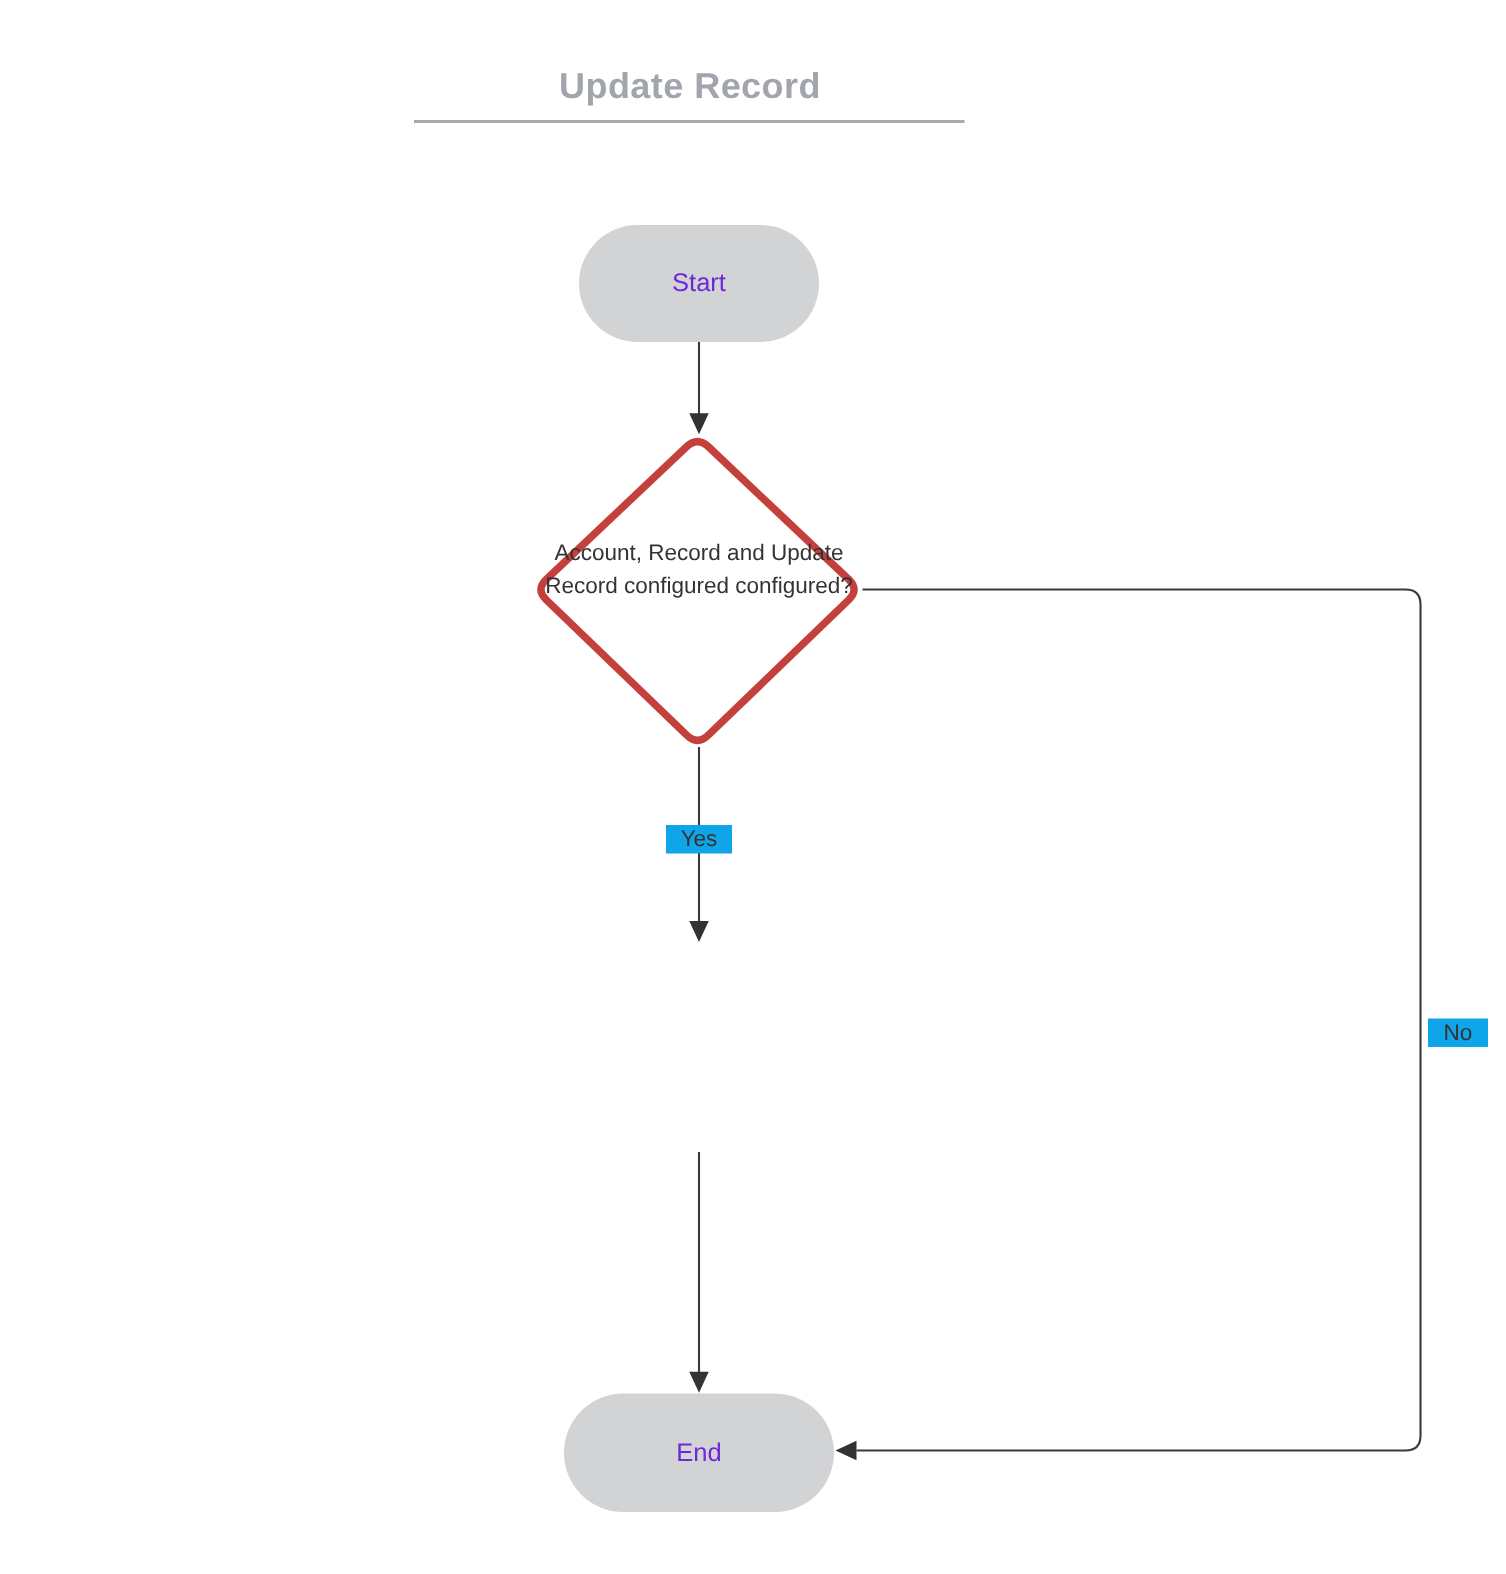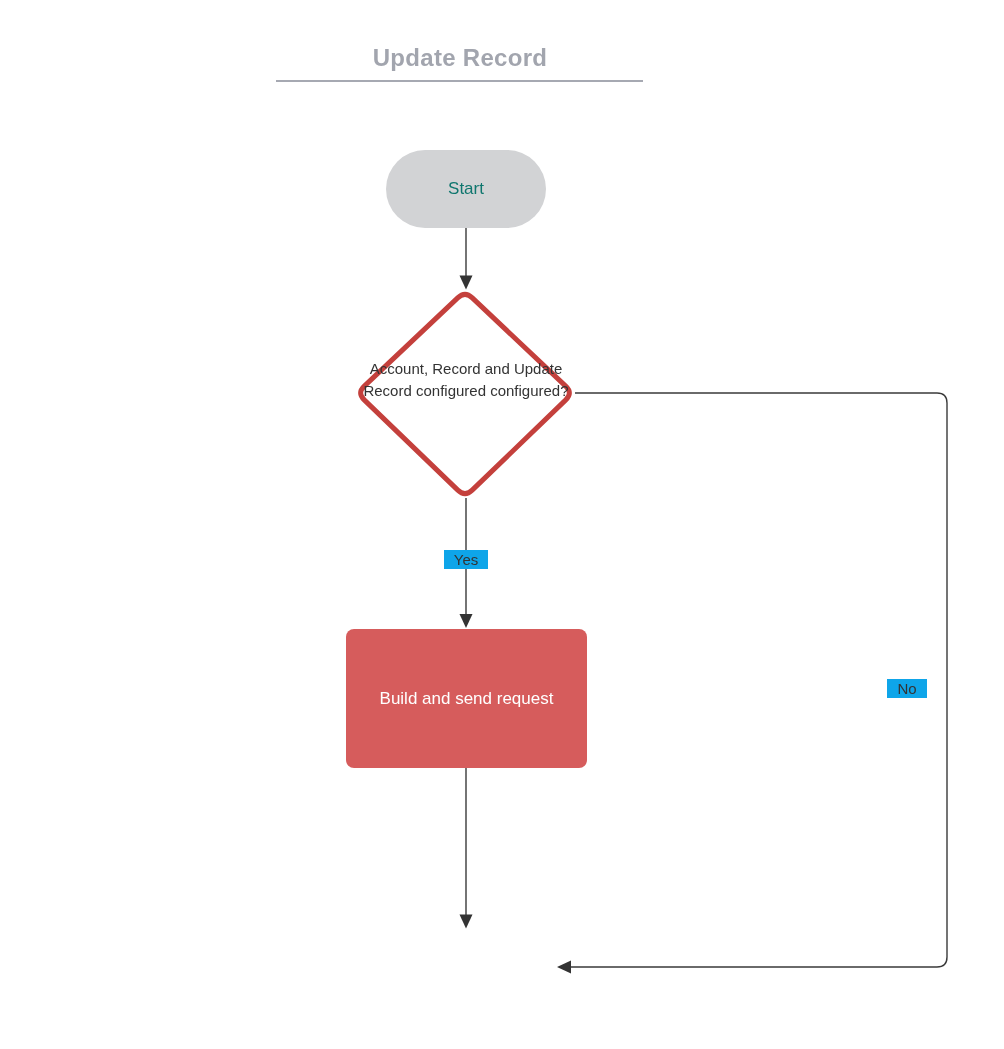--- a/index.html
+++ b/index.html
@@ -42,21 +42,21 @@
     background: #a6a9b2;
   }
   .terminator {
     position: absolute;
     background: #d2d3d5;
     border-radius: 40px;
     display: flex;
     align-items: center;
     justify-content: center;
     font-size: 17px;
-    color: #0f766e;
+    color: #6d28d9;
   }
   .terminator.start { left: 386px; top: 150px; width: 160px; height: 78px; }
   .terminator.end   { left: 376px; top: 929px; width: 180px; height: 79px; }
   .decision-svg {
     position: absolute;
     left: 349px;
     top: 283px;
     width: 232px;
     height: 222px;
   }
@@ -86,21 +86,21 @@
   }
   .edge-label {
     position: absolute;
     background: #0ea5e9;
     font-size: 15px;
     color: #333333;
     text-align: center;
     padding: 1px 4px;
   }
   .edge-label.yes { left: 444px; top: 550px; width: 36px; }
-  .edge-label.no  { left: 887px; top: 679px; width: 32px; }
+  .edge-label.no  { left: 952px; top: 679px; width: 32px; }
 </style>
 </head>
 <body>
 
 <div class="canvas">
 
   <svg class="connectors" viewBox="0 0 1004 1049" xmlns="http://www.w3.org/2000/svg">
 
     <line x1="466" y1="228" x2="466" y2="277" stroke="#3a3a3a" stroke-width="1.4"></line>
     <polygon points="459.5,275.5 472.5,275.5 466,289.5" fill="#333333"></polygon>
@@ -120,21 +120,21 @@
 
   <div class="terminator start">
     <span>Start</span>
   </div>
 
   <svg class="decision-svg" viewBox="0 0 232 222" xmlns="http://www.w3.org/2000/svg">
     <path d="M123.3 14.9 L216.7 103.1 Q224 110 216.8 116.9 L123.2 207.1 Q116 214 108.8 207.1 L15.2 116.9 Q8 110 15.3 103.1 L108.7 14.9 Q116 8 123.3 14.9 Z" fill="#ffffff" stroke="#c4403c" stroke-width="5"></path>
   </svg>
   <div class="decision-label">Account, Record and Update Record configured configured?</div>
 
-  <div class="process">
-    <span>Build and send request</span>
+
+  <div class="terminator end">
+    <span>End</span>
   </div>
-
 
   <div class="edge-label yes">Yes</div>
   <div class="edge-label no">No</div>
 
 </div>
 
 </body></html>

